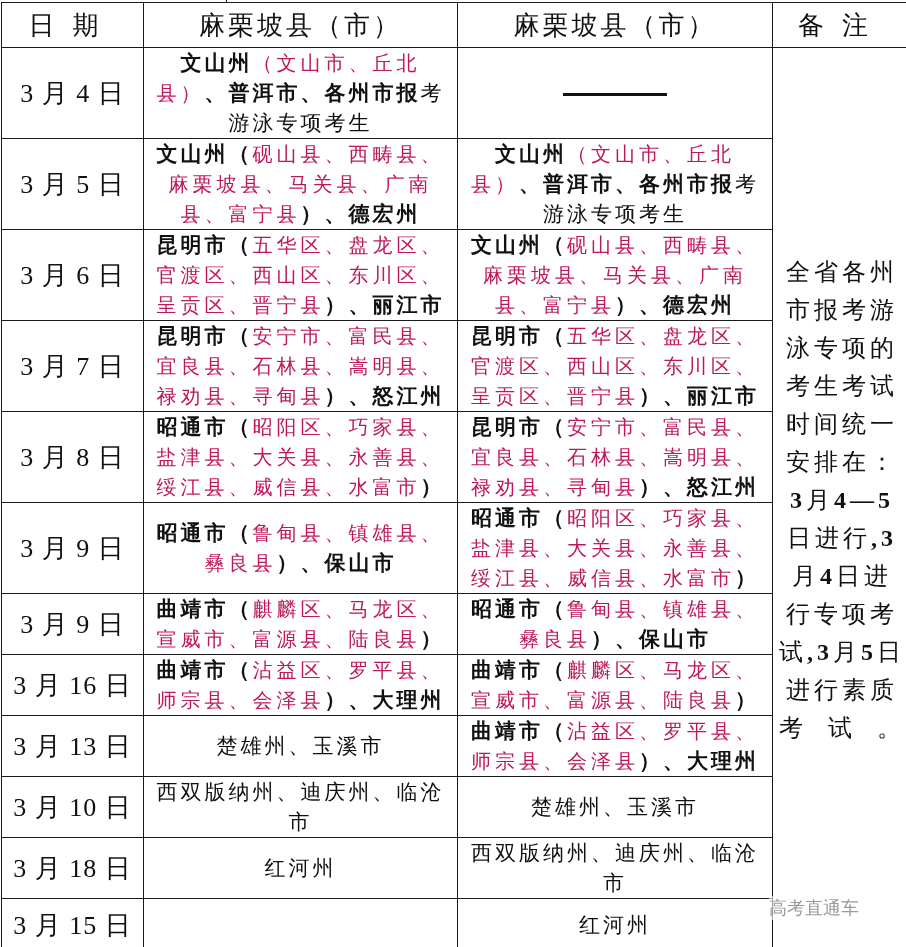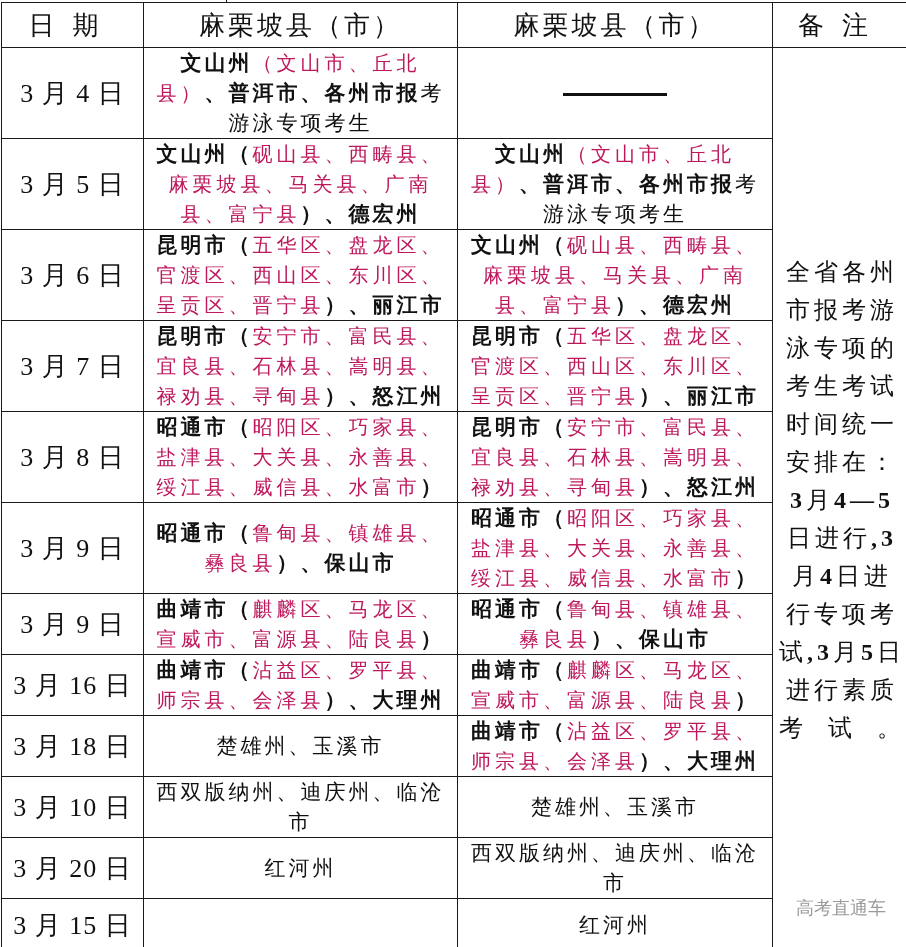--- a/index.html
+++ b/index.html
@@ -77,21 +77,21 @@
       font-size: 24px;
       line-height: 38px;
       letter-spacing: 4px;
       text-align: justify;
       text-align-last: justify;
       padding: 0 4px 0 10px;
     }
     td.note .b { font-weight: bold; font-family: "Liberation Serif", serif; }
     .watermark {
       position: absolute;
-      left: 796px;
+      left: 769px;
       top: 896px;
       font-family: "DejaVu Sans", "Liberation Sans", sans-serif;
       font-size: 18px;
       color: #9a9a9a;
       letter-spacing: 0px;
       background: rgba(255,255,255,0.6);
     }
     .topnub {
       position: absolute;
       left: 226px;
@@ -157,31 +157,31 @@
         <td class="date"><span class="num">3</span> <span>月</span> <span class="num">9</span> <span>日</span></td>
         <td class="cell"><span class="b">曲靖市（</span><span class="l">麒麟区、马龙区、宣威市、富源县、陆良县</span><span class="b">）</span></td>
         <td class="cell"><span class="b">昭通市（</span><span class="l">鲁甸县、镇雄县、彝良县</span><span class="b">）、保山市</span></td>
       </tr>
       <tr style="height: 60px;">
         <td class="date"><span class="num">3</span> <span>月</span> <span class="num">16</span> <span>日</span></td>
         <td class="cell"><span class="b">曲靖市（</span><span class="l">沾益区、罗平县、师宗县、会泽县</span><span class="b">）、大理州</span></td>
         <td class="cell"><span class="b">曲靖市（</span><span class="l">麒麟区、马龙区、宣威市、富源县、陆良县</span><span class="b">）</span></td>
       </tr>
       <tr style="height: 61px;">
-        <td class="date"><span class="num">3</span> <span>月</span> <span class="num">18</span> <span>日</span></td>
+        <td class="date"><span class="num">3</span> <span>月</span> <span class="num">13</span> <span>日</span></td>
         <td class="cell"><span class="n">楚雄州、玉溪市</span></td>
         <td class="cell"><span class="b">曲靖市（</span><span class="l">沾益区、罗平县、师宗县、会泽县</span><span class="b">）、大理州</span></td>
       </tr>
       <tr style="height: 60px;">
         <td class="date"><span class="num">3</span> <span>月</span> <span class="num">10</span> <span>日</span></td>
         <td class="cell"><span class="n">西双版纳州、迪庆州、临沧市</span></td>
         <td class="cell"><span class="n">楚雄州、玉溪市</span></td>
       </tr>
       <tr style="height: 60px;">
-        <td class="date"><span class="num">3</span> <span>月</span> <span class="num">20</span> <span>日</span></td>
+        <td class="date"><span class="num">3</span> <span>月</span> <span class="num">18</span> <span>日</span></td>
         <td class="cell"><span class="n">红河州</span></td>
         <td class="cell"><span class="n">西双版纳州、迪庆州、临沧市</span></td>
       </tr>
       <tr style="height: 53px;">
         <td class="date"><span class="num">3</span> <span>月</span> <span class="num">15</span> <span>日</span></td>
         <td class="cell"></td>
         <td class="cell"><span class="n">红河州</span></td>
       </tr>
     </tbody>
 </table>

